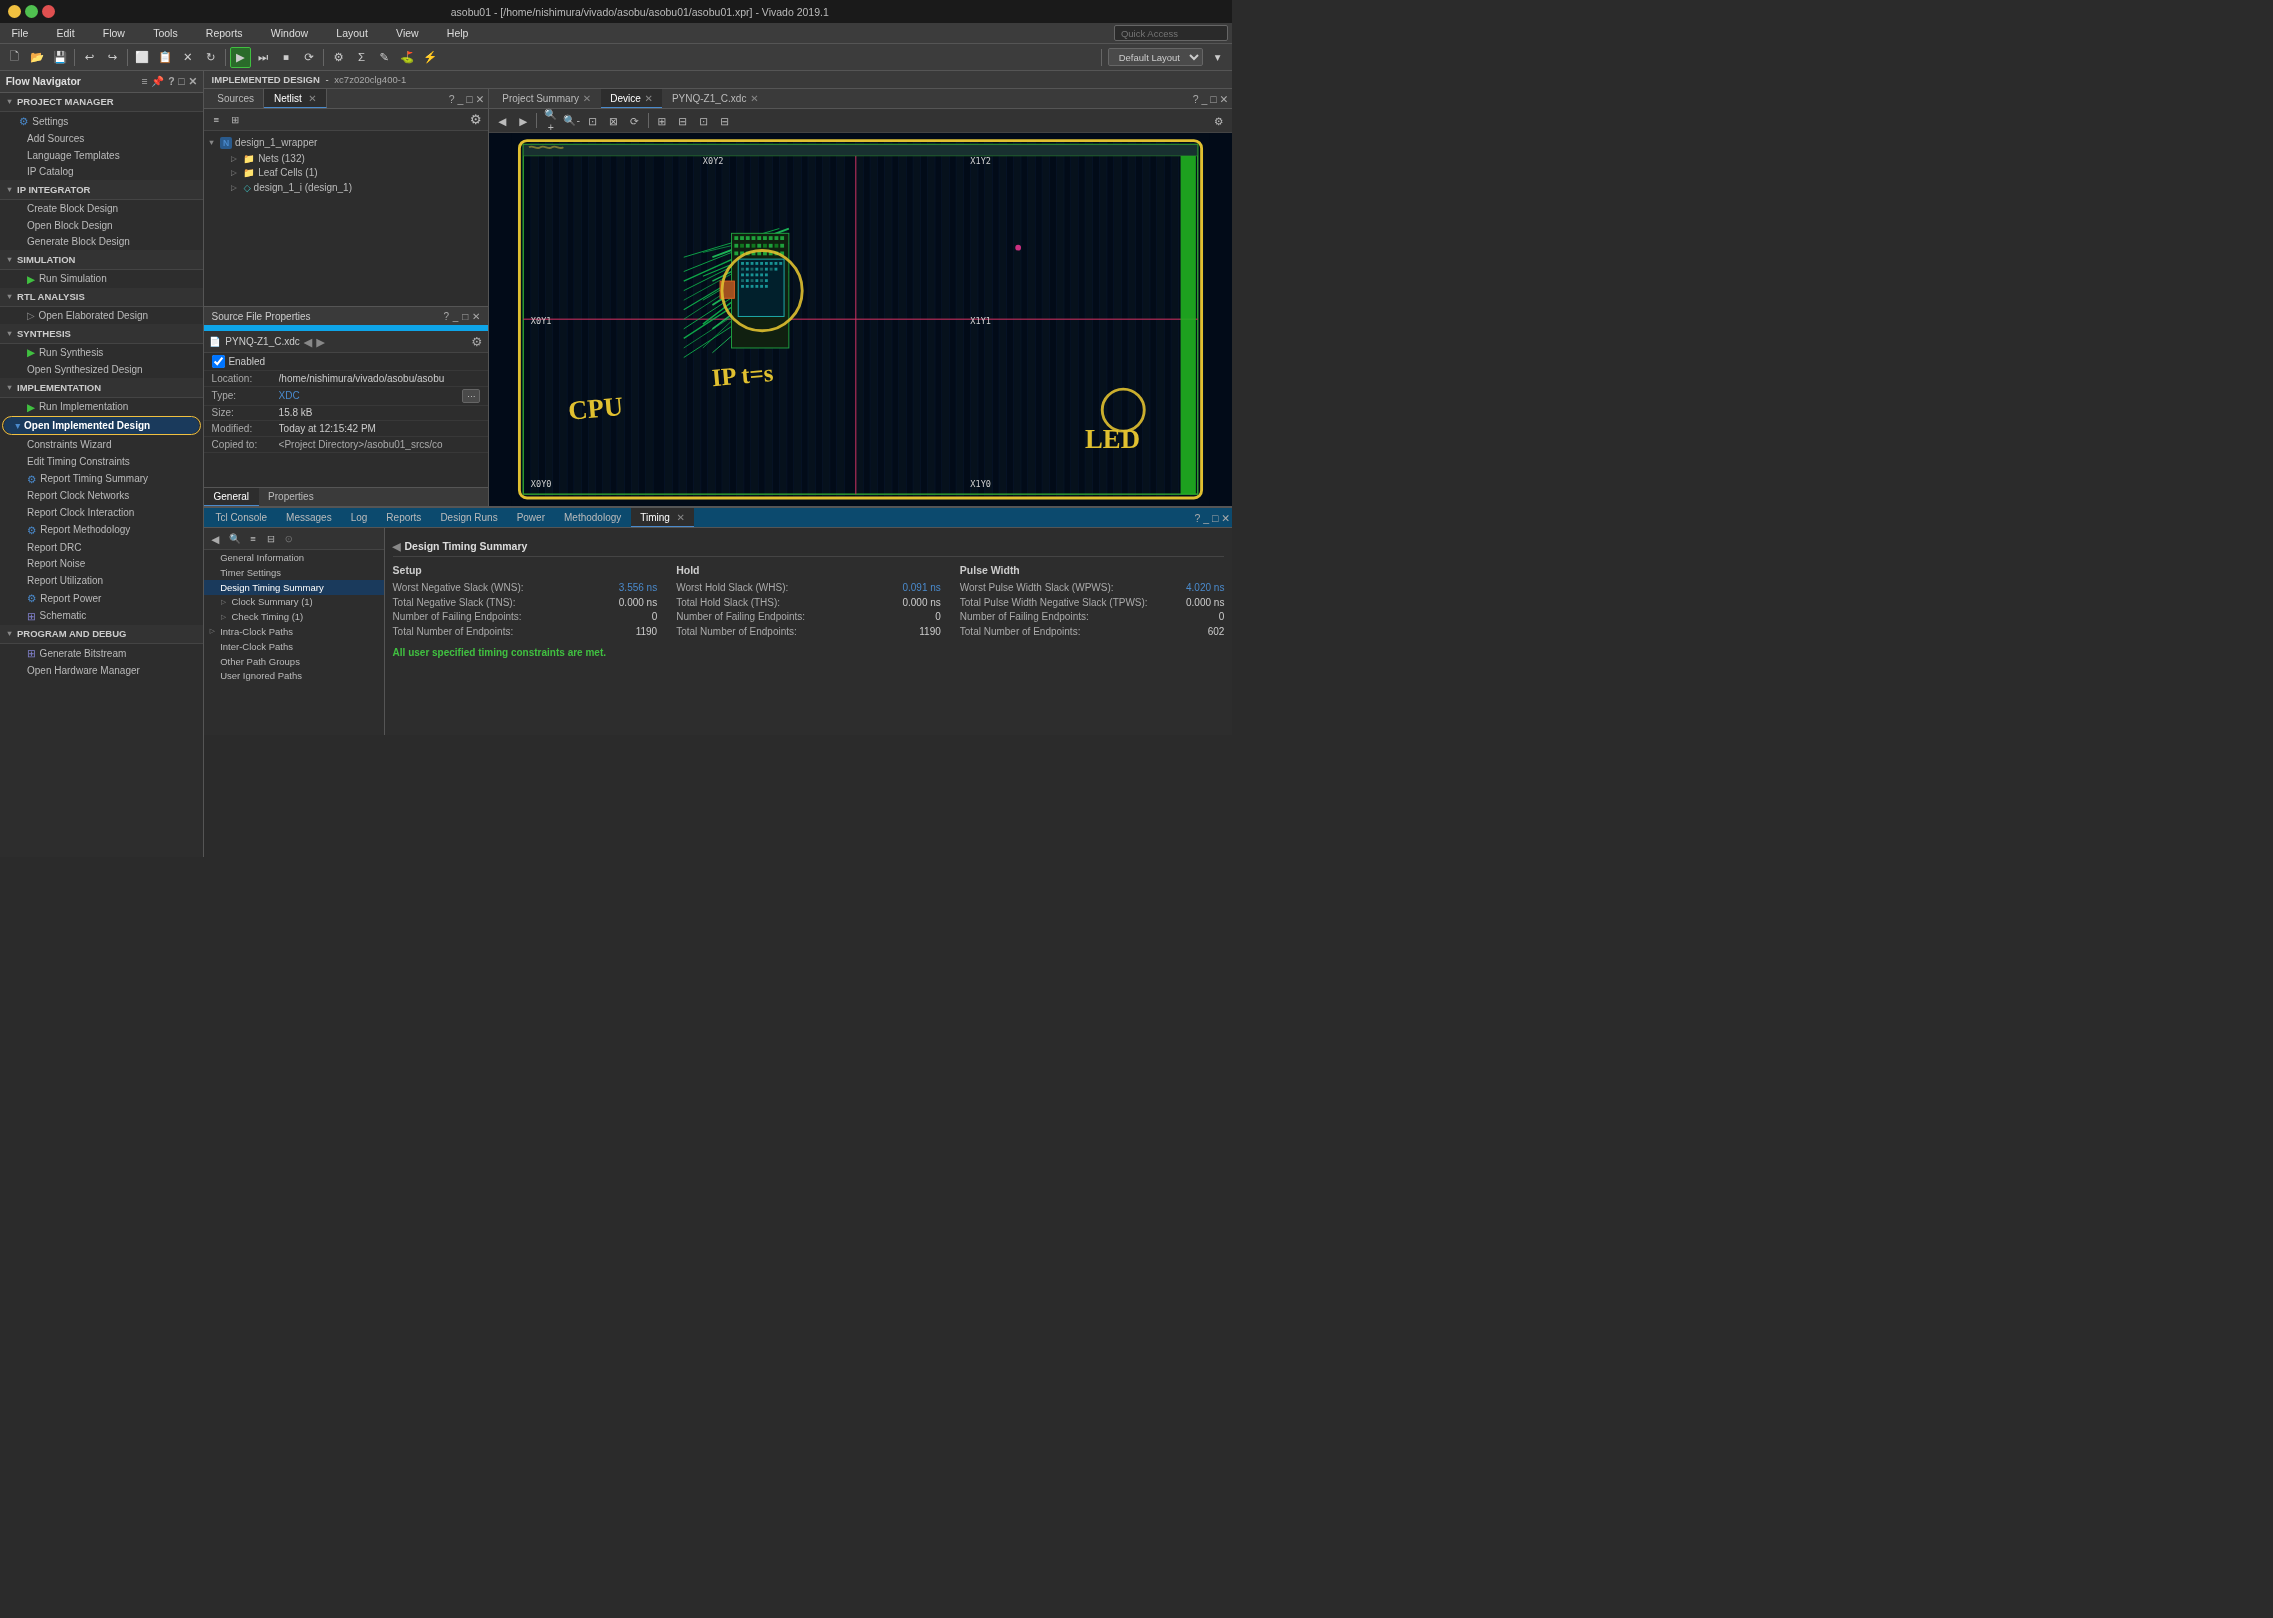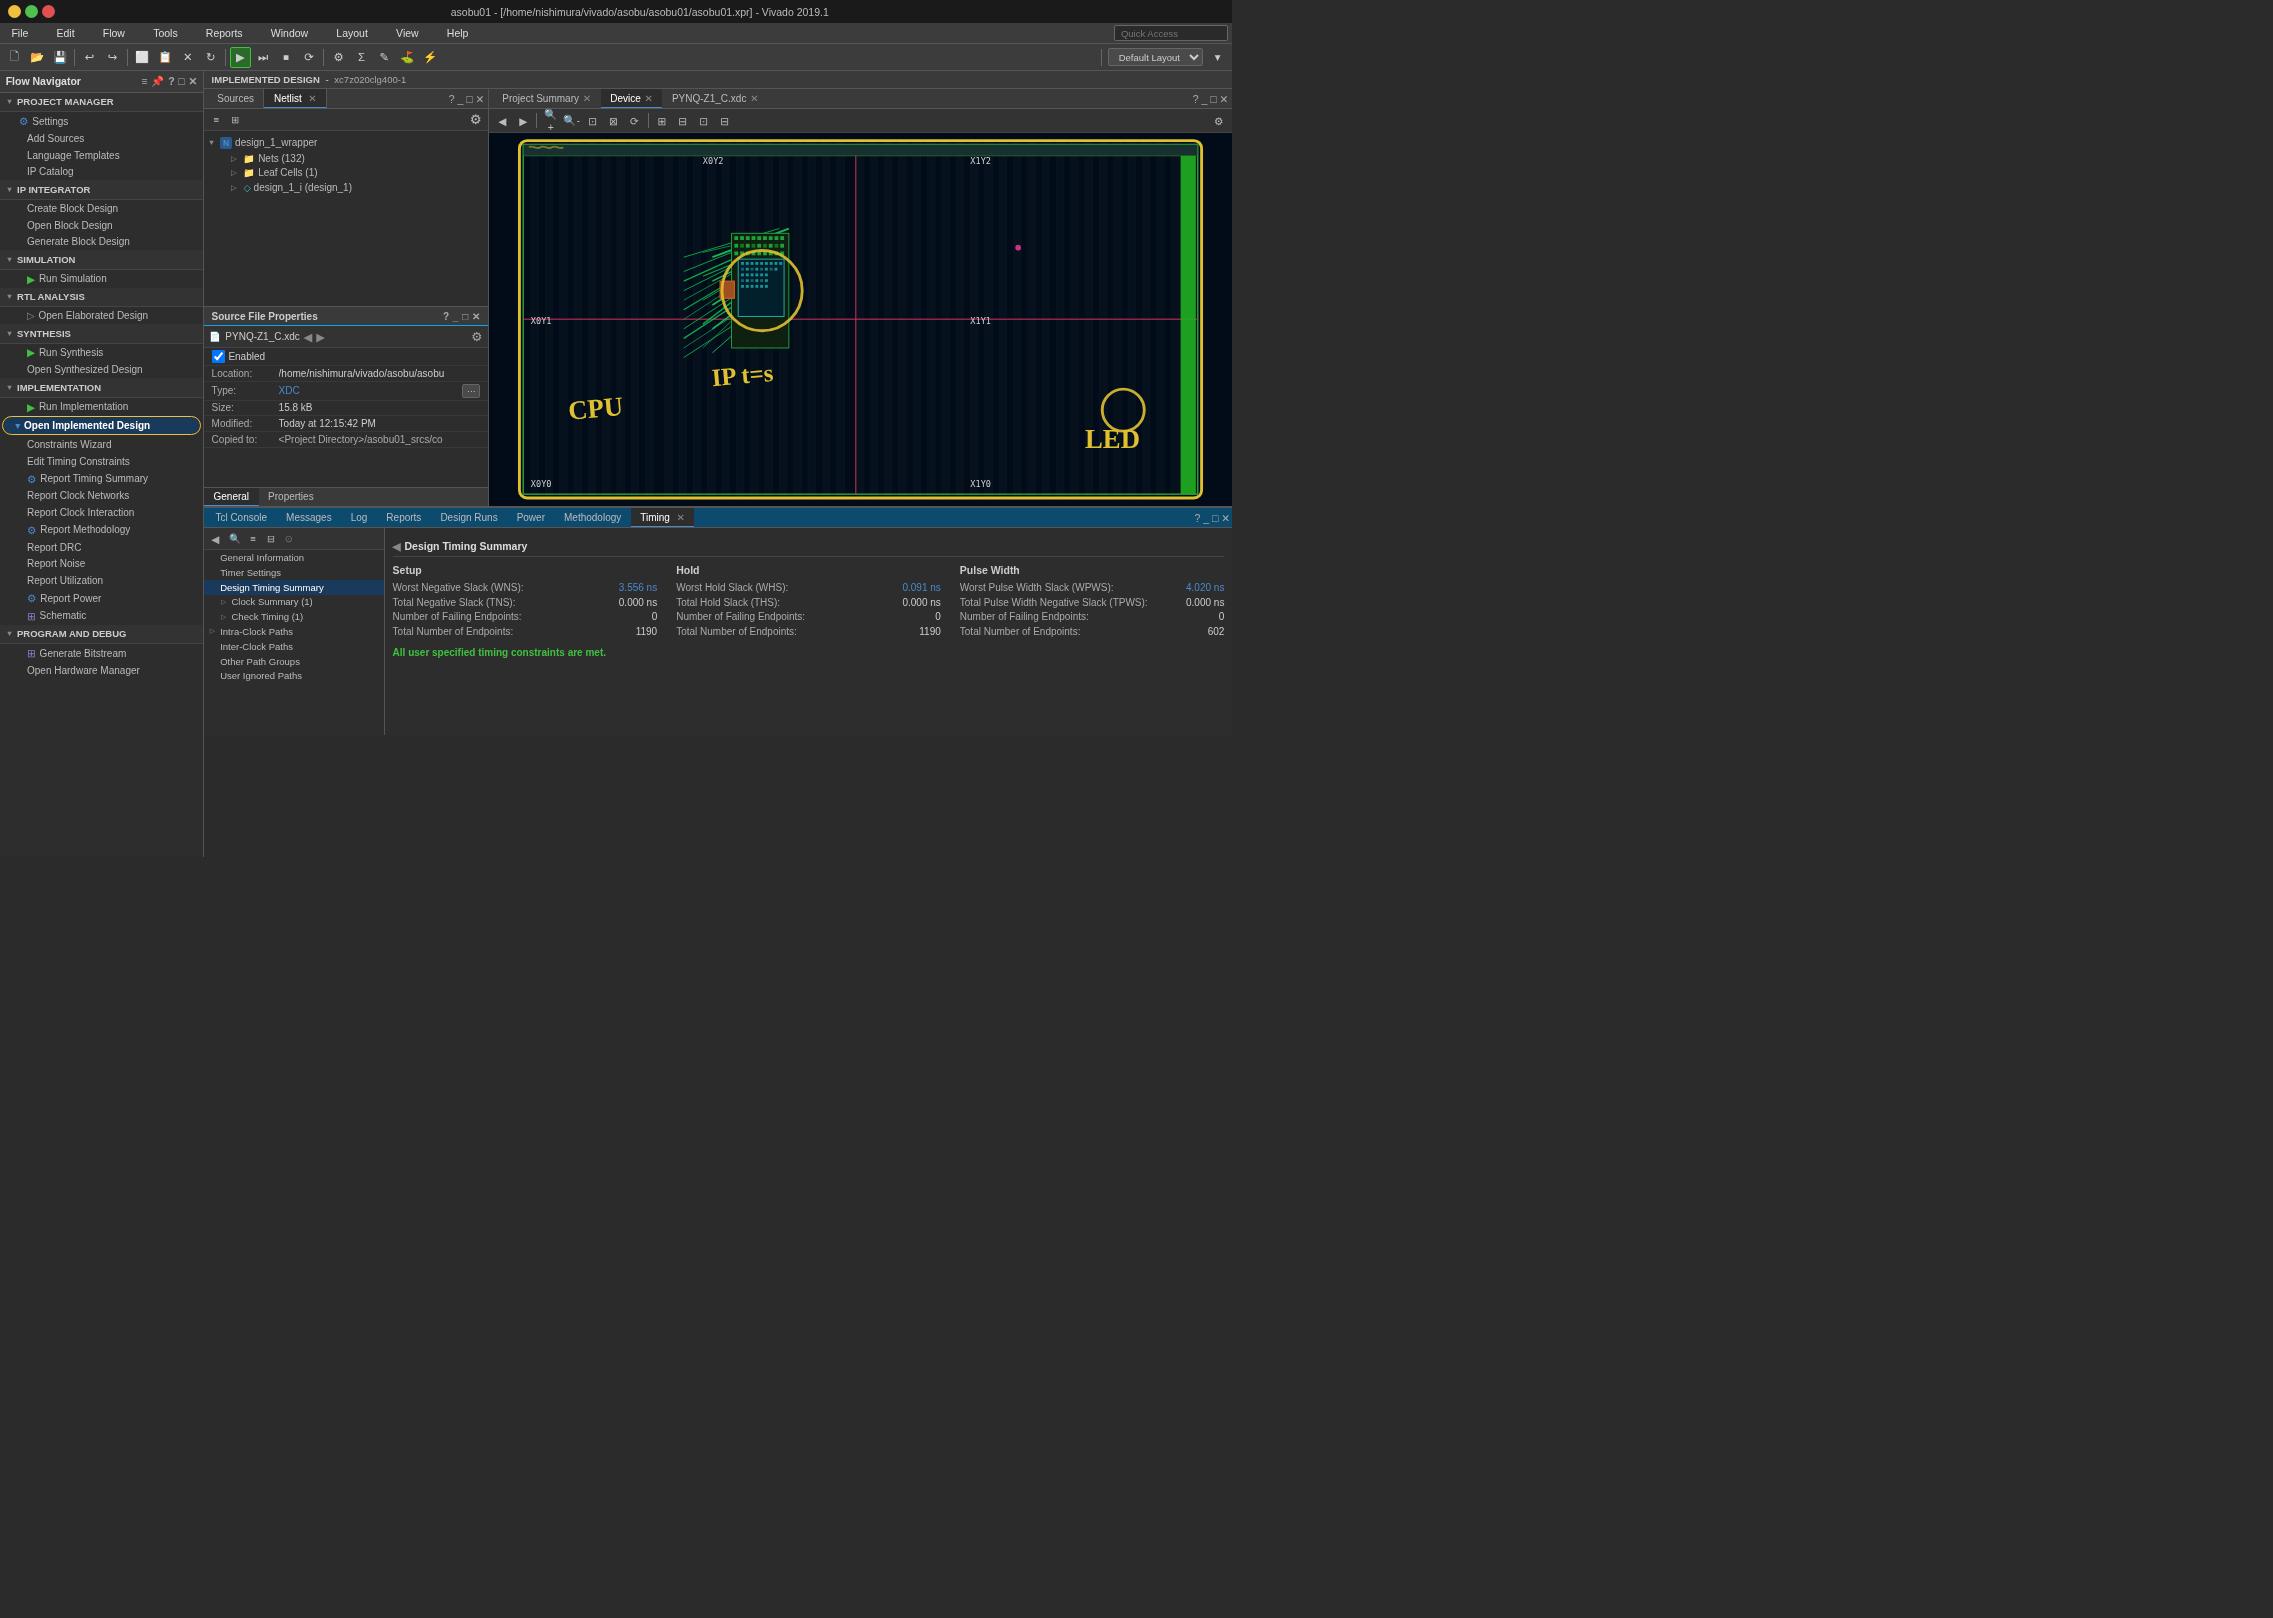--- a/index.html
+++ b/index.html
@@ -287,23 +287,23 @@
       display: flex;
       flex-direction: column;
       border-top: 1px solid #555;
     }
     #props-header {
       background: #3a3a3a;
       padding: 3.8px 7.6px;
       display: flex;
       align-items: flex-end;
       justify-content: space-between;
-      border-bottom: 1px solid #0ea5e9;
+      border-bottom: 6px solid #0ea5e9;
       font-size: 10px;
-      font-weight: bold;
+      font-weight: normal;
       color: #ccc;
     }
     #props-header .props-icons { display: flex; gap: 3.8px; color: #aaa; }
     #props-file-bar {
       background: #333;
       padding: 2.9px 5.7px;
       display: flex;
       align-items: center;
       gap: 3.8px;
       border-bottom: 1px solid #444;

